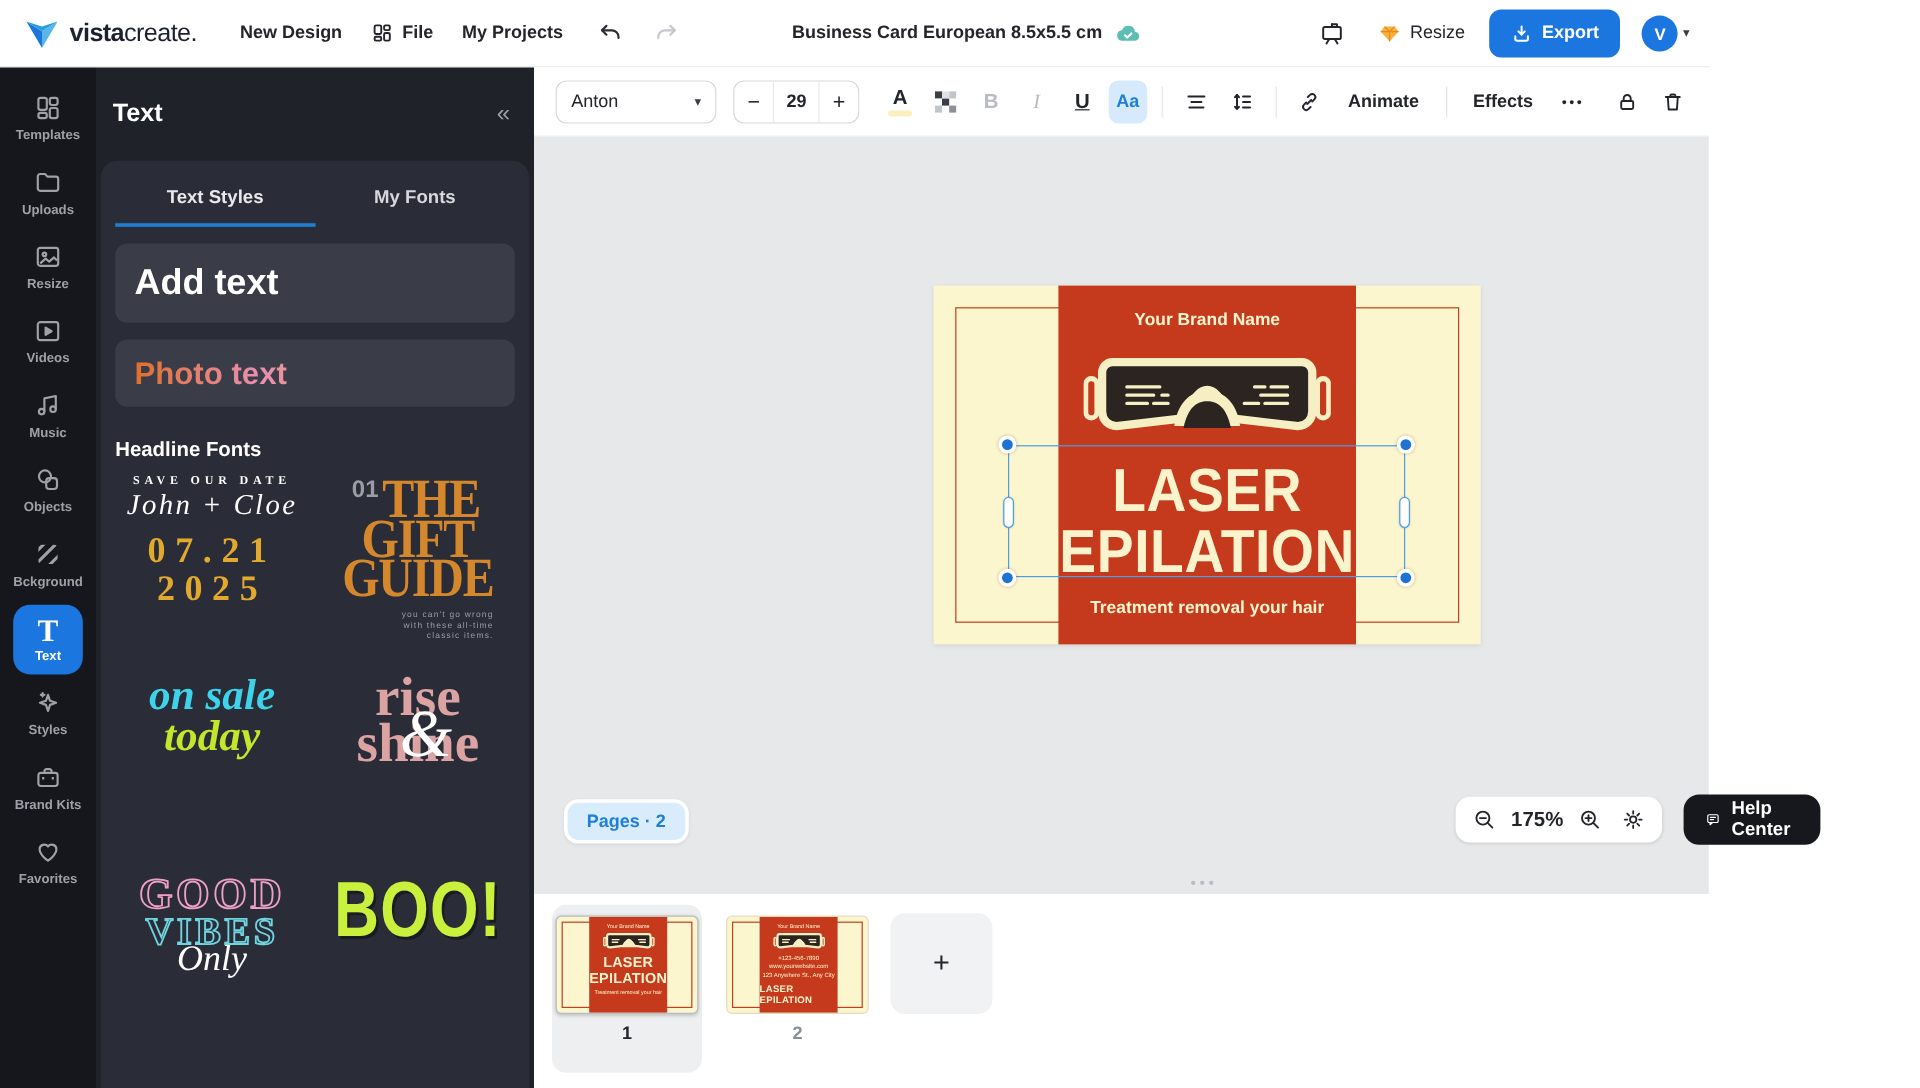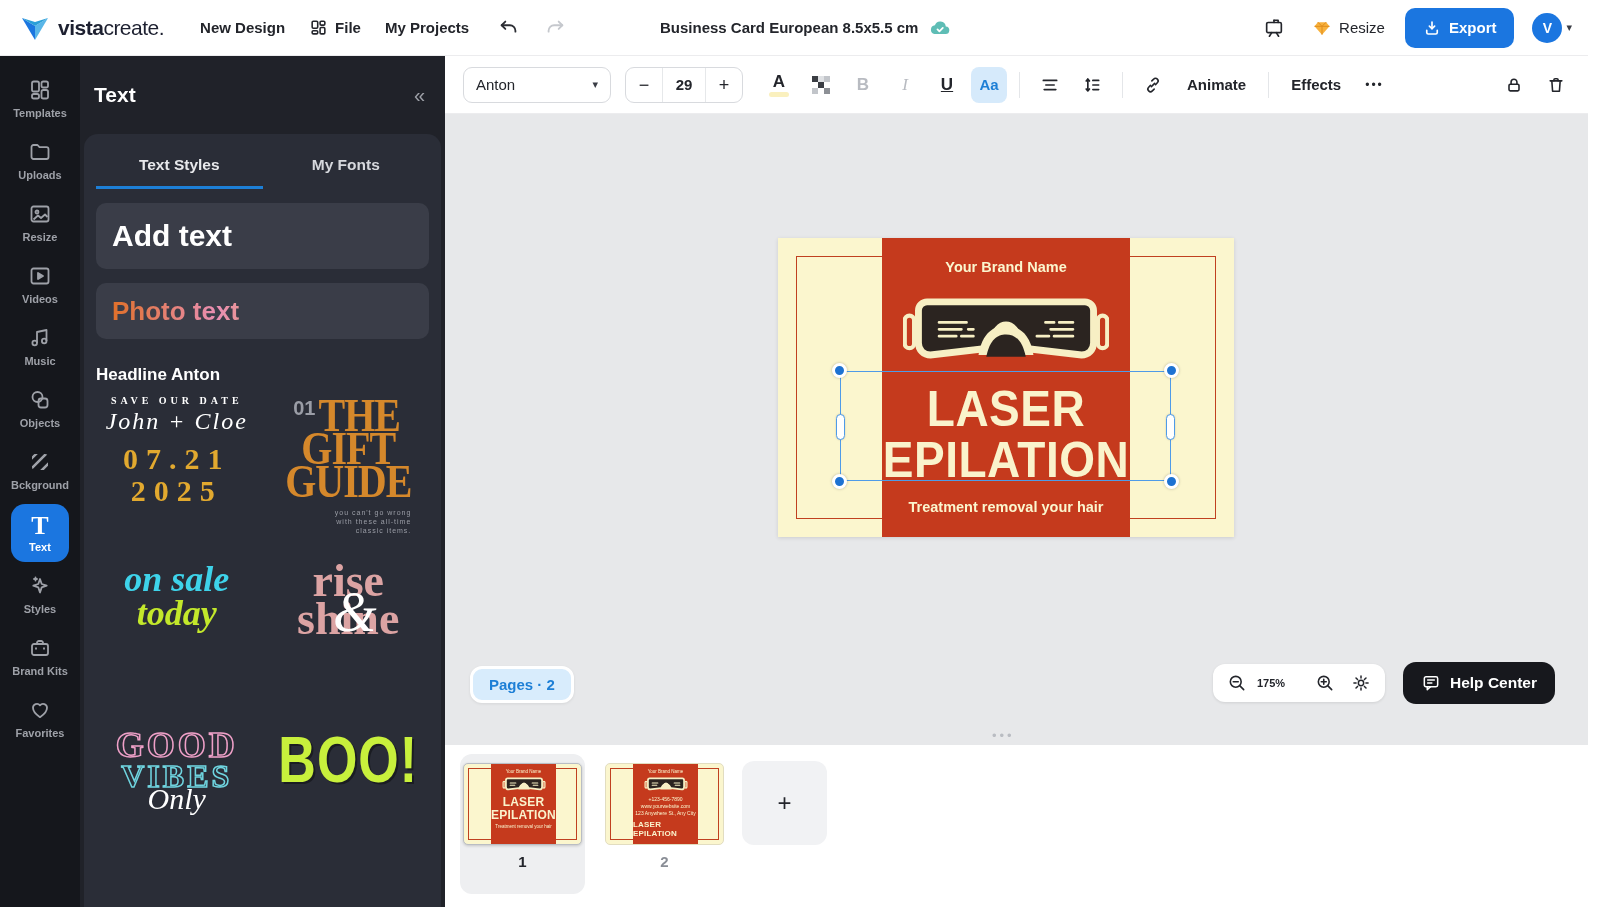--- a/index.html
+++ b/index.html
@@ -1,17 +1,17 @@
 <!DOCTYPE html>
 <html><head>
 <meta charset="utf-8">
 <style>
   * { margin:0; padding:0; box-sizing:border-box; }
   html,body { width:1600px; height:907px; overflow:hidden; font-family:"Liberation Sans", sans-serif; background:#fff; }
-  .app { width:1588px; height:907px; display:flex; flex-direction:column; }
+  .app { width:1424px; height:907px; display:flex; flex-direction:column; }
 
   
   .topbar { height:56px; background:#fff; display:flex; align-items:center; padding:0 16px 0 20px; border-bottom:1px solid #ececee; flex:0 0 56px; z-index:30; }
   .logo { display:flex; align-items:center; gap:8px; margin-right:24px; }
   .logo-mark { width:30px; height:30px; }
   .logo-text { font-size:21px; font-weight:700; color:#1d2030; letter-spacing:-0.5px; }
   .logo-text .lt2 { font-weight:400; }
   .top-nav-item { font-size:15px; font-weight:600; color:#23252b; padding:8px 12px; border-radius:8px; cursor:pointer; display:flex; align-items:center; gap:7px; }
   .undo-redo { display:flex; align-items:center; gap:10px; margin-left:10px; }
   .icon-btn { width:36px; height:36px; display:flex; align-items:center; justify-content:center; border-radius:8px; cursor:pointer; }
@@ -99,21 +99,21 @@
   .card-title { color:#faf3cc; font-weight:800; font-size:46px; line-height:51px; letter-spacing:0.5px; transform:scaleY(1.1); text-align:center; }
   .card-sub { color:#fbf6ce; font-size:14.5px; font-weight:600; margin-top:14px; }
   .titles { margin-top:10px; }
 
   .sel-box { position:absolute; left:395px; top:257px; width:331px; height:110px; border:1.5px solid #4e9be8; }
   .sel-handle { position:absolute; width:15px; height:15px; border-radius:50%; background:#1d72d2; border:3px solid #fff; box-shadow:0 0 3px rgba(0,0,0,.25); }
   .sel-side { position:absolute; width:9px; height:26px; border-radius:5px; background:#fff; border:1.5px solid #4e9be8; box-shadow:0 0 2px rgba(0,0,0,.2); }
 
   .pages-pill { position:absolute; left:25px; top:552px; background:#d8ecfc; border:3px solid #fff; border-radius:12px; padding:7px 16px; font-size:15px; font-weight:700; color:#1d7fd6; cursor:pointer; box-shadow:0 1px 3px rgba(0,0,0,.08); }
   .zoom-pill { position:absolute; left:768px; top:550px; height:38px; background:#fff; border-radius:12px; display:flex; align-items:center; padding:0 8px; gap:4px; box-shadow:0 1px 3px rgba(0,0,0,.1); }
-  .zoom-val { font-size:11px; font-weight:700; color:#23252b; width:48px; text-align:left; }
+  .zoom-val { font-size:17px; font-weight:700; color:#23252b; width:48px; text-align:center; }
   .zoom-ic { width:32px; height:32px; display:flex; align-items:center; justify-content:center; cursor:pointer; }
   .help-btn { position:absolute; left:958px; top:548px; height:42px; background:#17181d; color:#fff; border-radius:13px; display:flex; align-items:center; gap:9px; padding:0 18px; font-size:15.5px; font-weight:700; cursor:pointer; }
   .strip-handle { position:absolute; left:547px; top:614px; color:#b9bcc2; font-size:13px; letter-spacing:3px; cursor:grab; }
 
   
   .pagestrip { height:162px; background:#fff; position:relative; flex:0 0 162px; }
   .thumb-sel-bg { position:absolute; left:15px; top:9px; width:125px; height:140px; background:#eeeff1; border-radius:12px; }
   .thumb { position:absolute; top:18px; width:119px; height:82px; background:#fbf6ce; border-radius:5px; cursor:pointer; overflow:hidden; }
   .thumb.t1 { left:18px; border:1px solid #b9bdc4; box-shadow:0 1px 3px rgba(0,0,0,.18); }
   .thumb.t2 { left:160px; border:1px solid #e2ddc0; }
@@ -303,21 +303,21 @@
         <div class="tabs">
           <div class="tab active">Text Styles</div>
           <div class="tab inactive">My Fonts</div>
         </div>
         <div class="panel-card">
           <div class="add-text">Add text</div>
         </div>
         <div class="panel-card">
           <div class="photo-text">Photo text</div>
         </div>
-        <div class="section-title">Headline Anton</div>
+        <div class="section-title">Headline Fonts</div>
         <div class="tile-grid">
           <div class="tile">
             <div class="sd-l1">SAVE OUR DATE</div>
             <div class="sd-l2">John + Cloe</div>
             <div class="sd-l3">07.21</div>
             <div class="sd-l3" style="margin-top:0;">2025</div>
           </div>
           <div class="tile">
             <div class="gg-wrap">
               <span class="gg-num">01</span>

